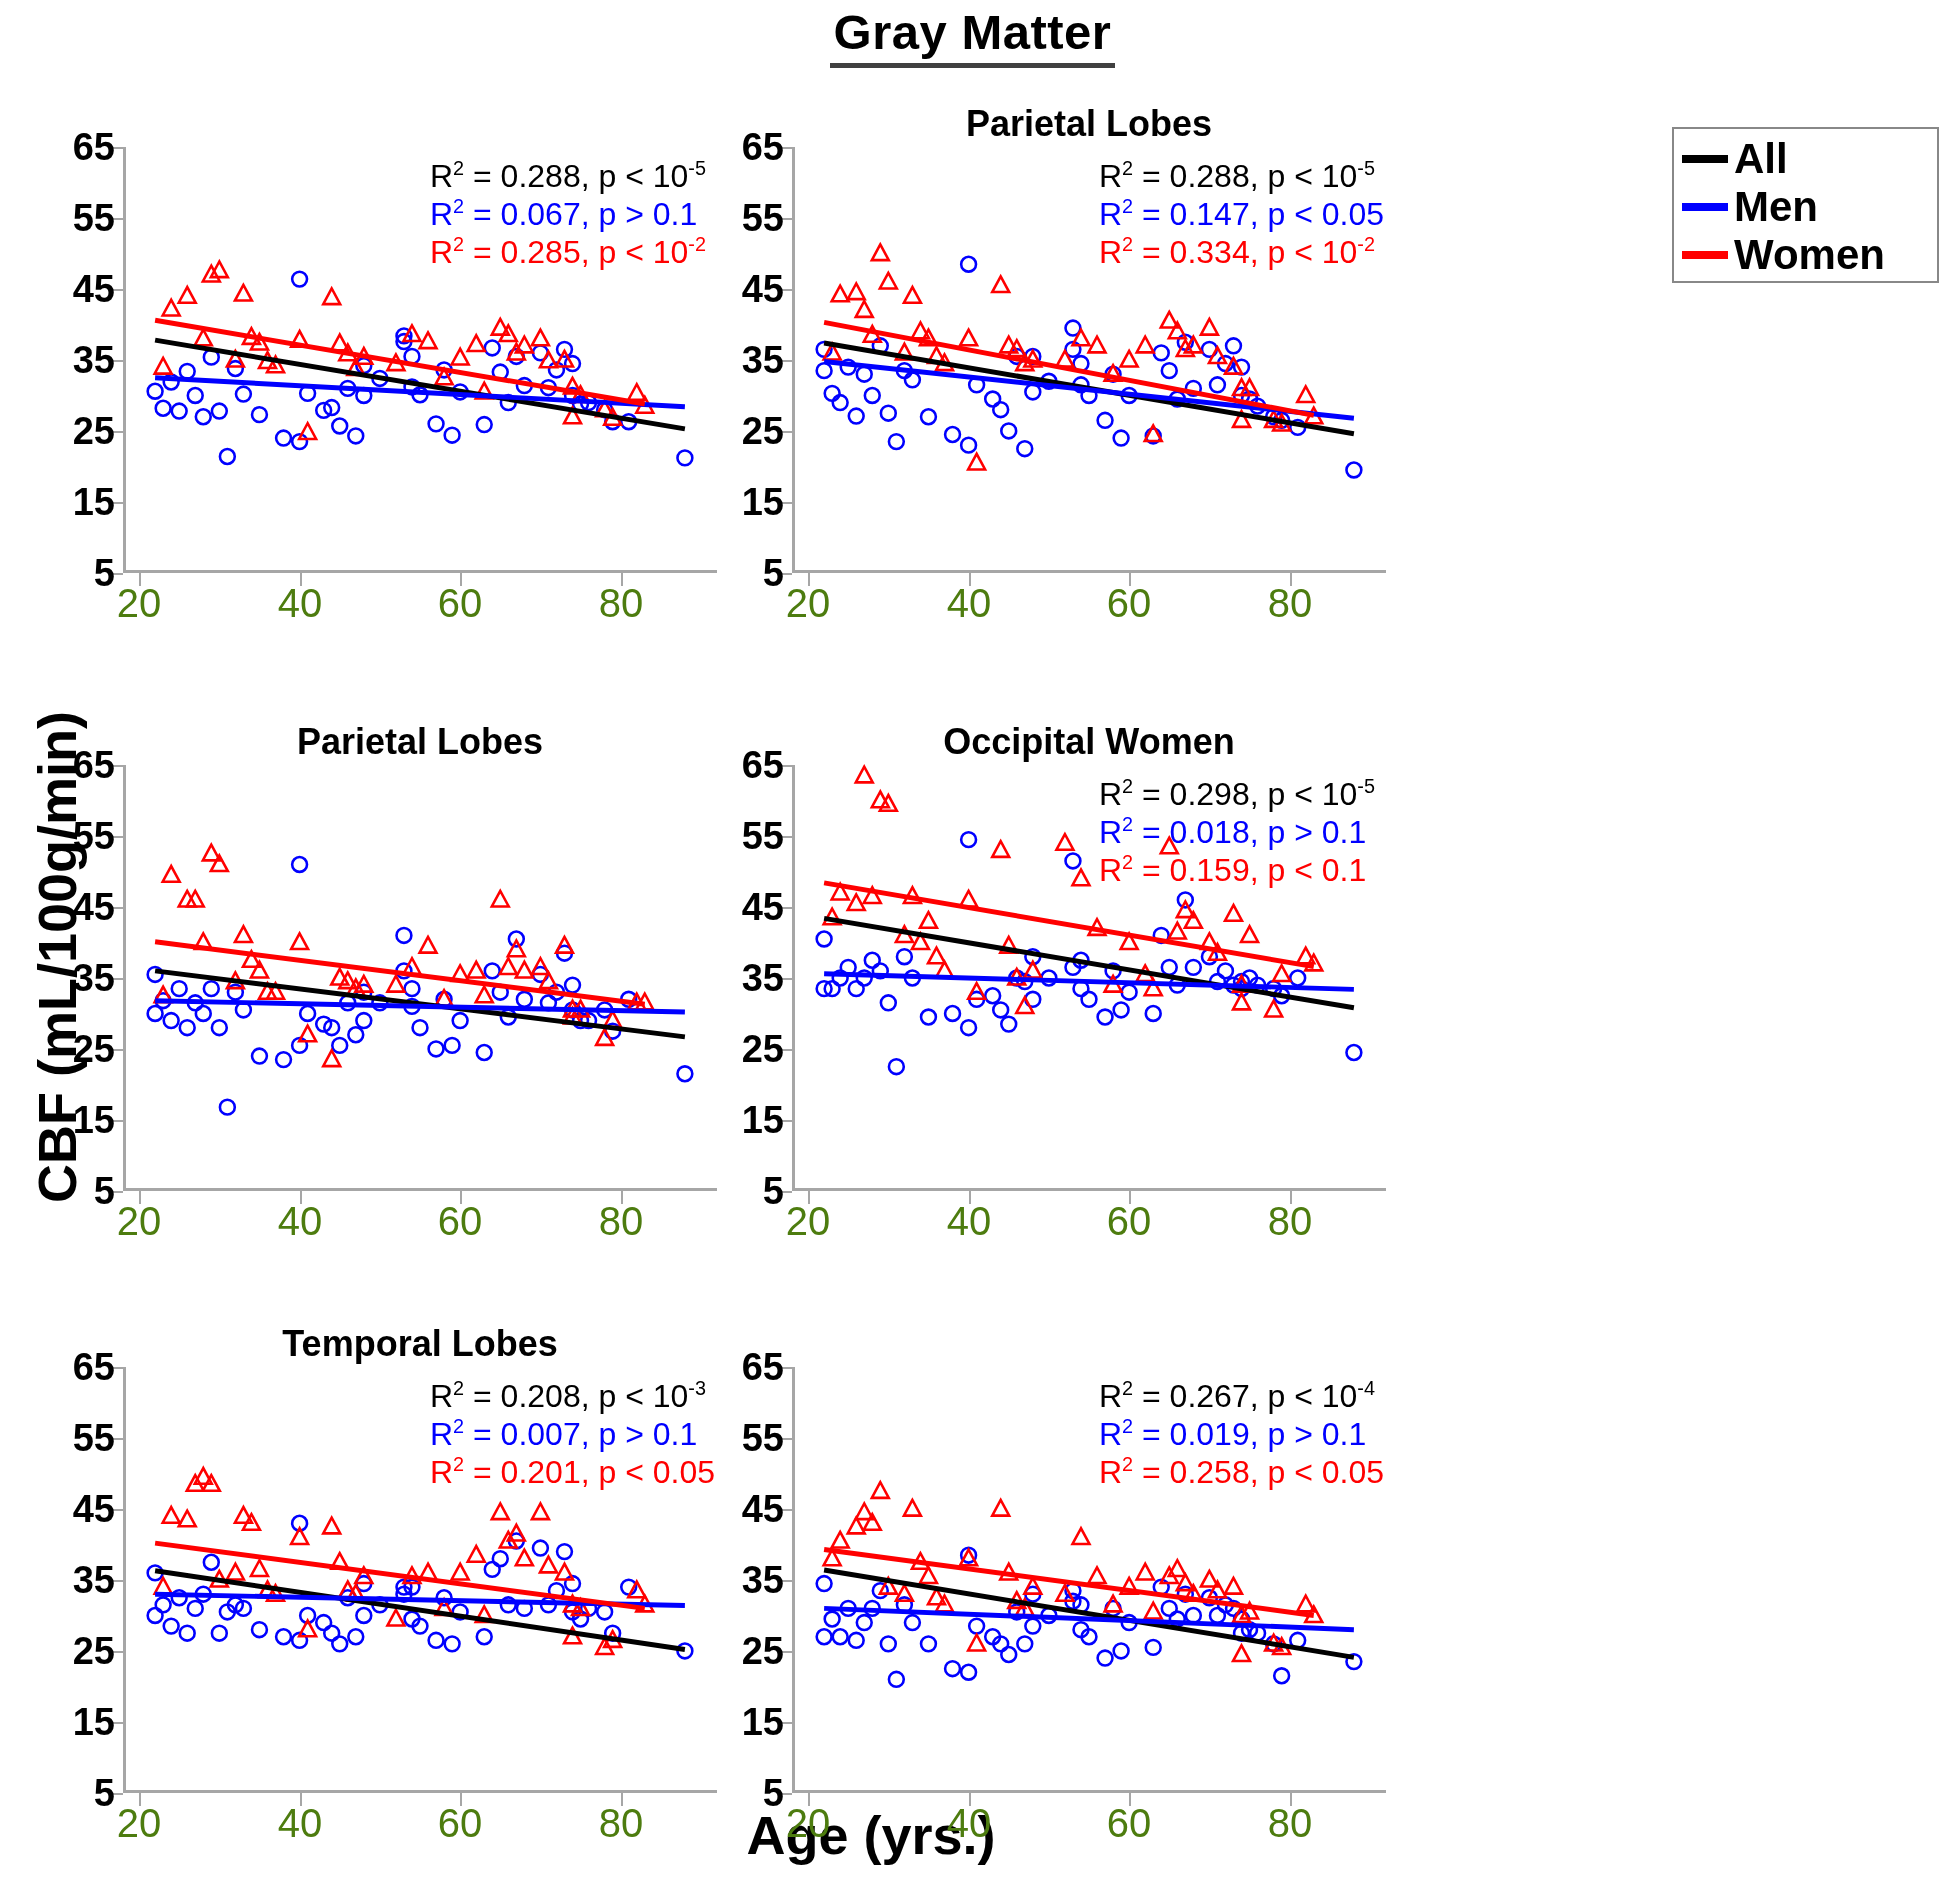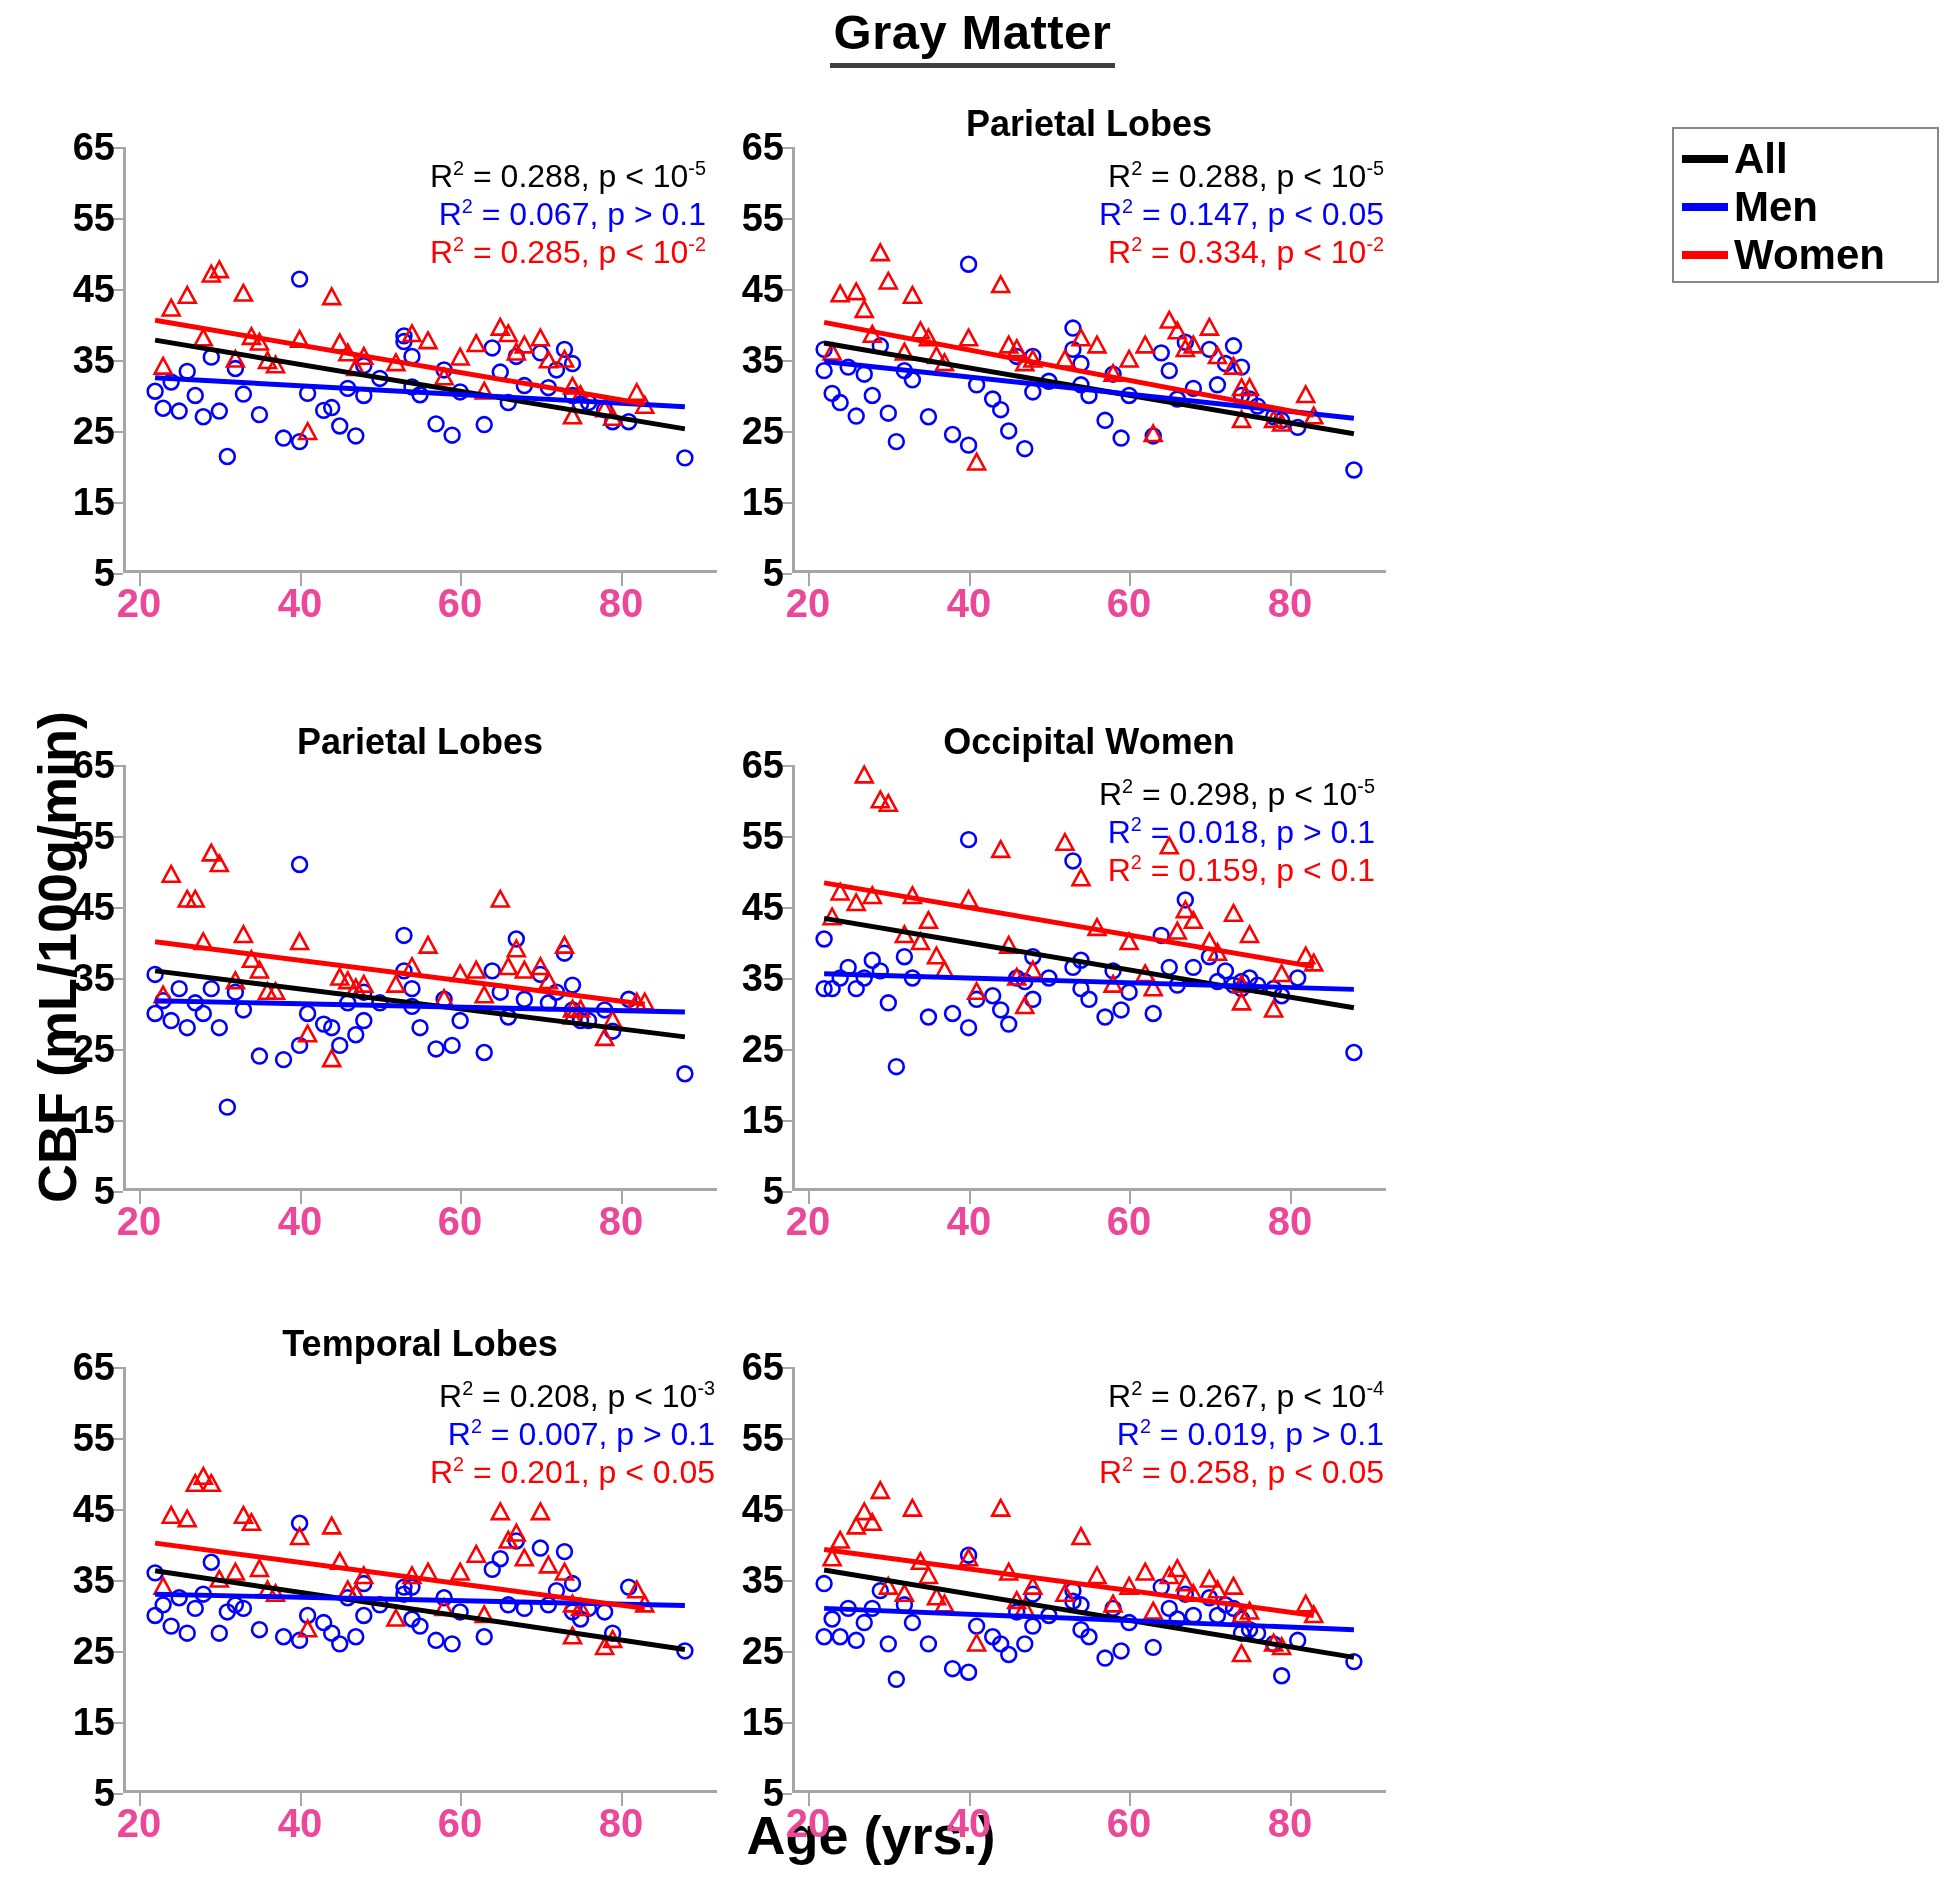--- a/index.html
+++ b/index.html
@@ -50,25 +50,25 @@
 
   .ytick{position:absolute;left:-13px;width:13px;height:2px;background:#a6a6a6;}
   .ytick-label{
     position:absolute;right:100%;margin-right:8px;
     transform:translateY(-50%);font-size:38px;font-weight:bold;color:#000;
     white-space:nowrap;text-align:right;
   }
   .xtick{position:absolute;bottom:-13px;width:2px;height:13px;background:#a6a6a6;}
   .xtick-label{
     position:absolute;top:100%;margin-top:8px;transform:translateX(-50%);
-    font-size:40px;font-weight:bold;color:#ec4899;white-space:nowrap;
+    font-size:40px;font-weight:normal;color:#4d7c0f;white-space:nowrap;
   }
 
   
-  .stats{position:absolute;text-align:right;line-height:1.16;white-space:nowrap;}
+  .stats{position:absolute;text-align:left;line-height:1.16;white-space:nowrap;}
   .stats div{font-size:32px;font-weight:400;}
   .stats .s-all{color:#000;}
   .stats .s-men{color:#0000ff;}
   .stats .s-women{color:#ff0000;}
   .stats sup{font-size:.62em;vertical-align:super;}
 
   svg.overlay{position:absolute;left:0;top:0;width:594px;height:426px;overflow:visible;}
 </style>
 </head>
 <body>

